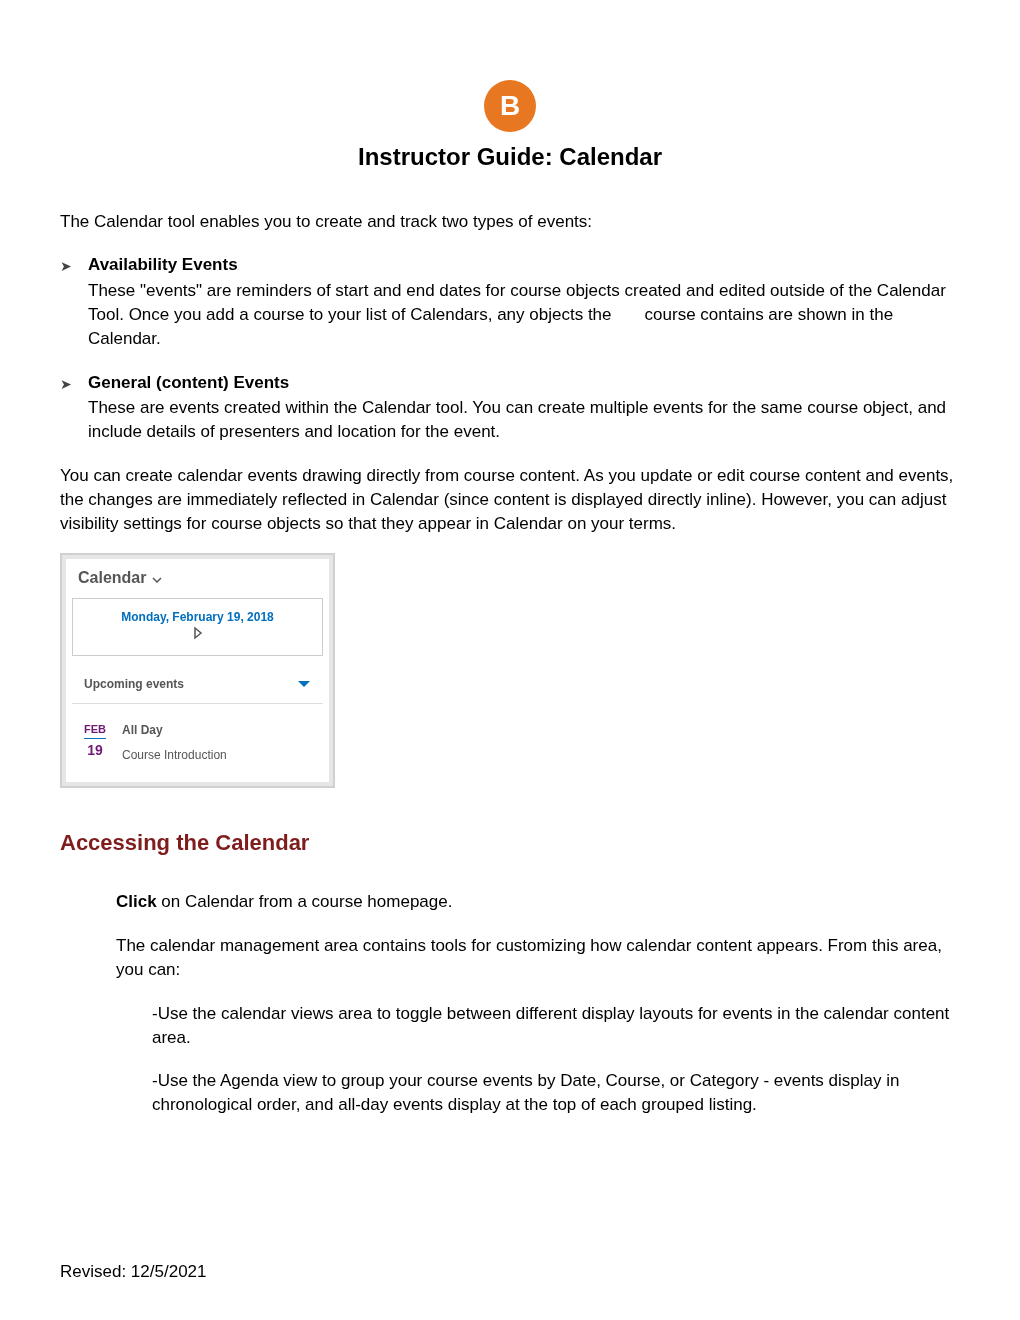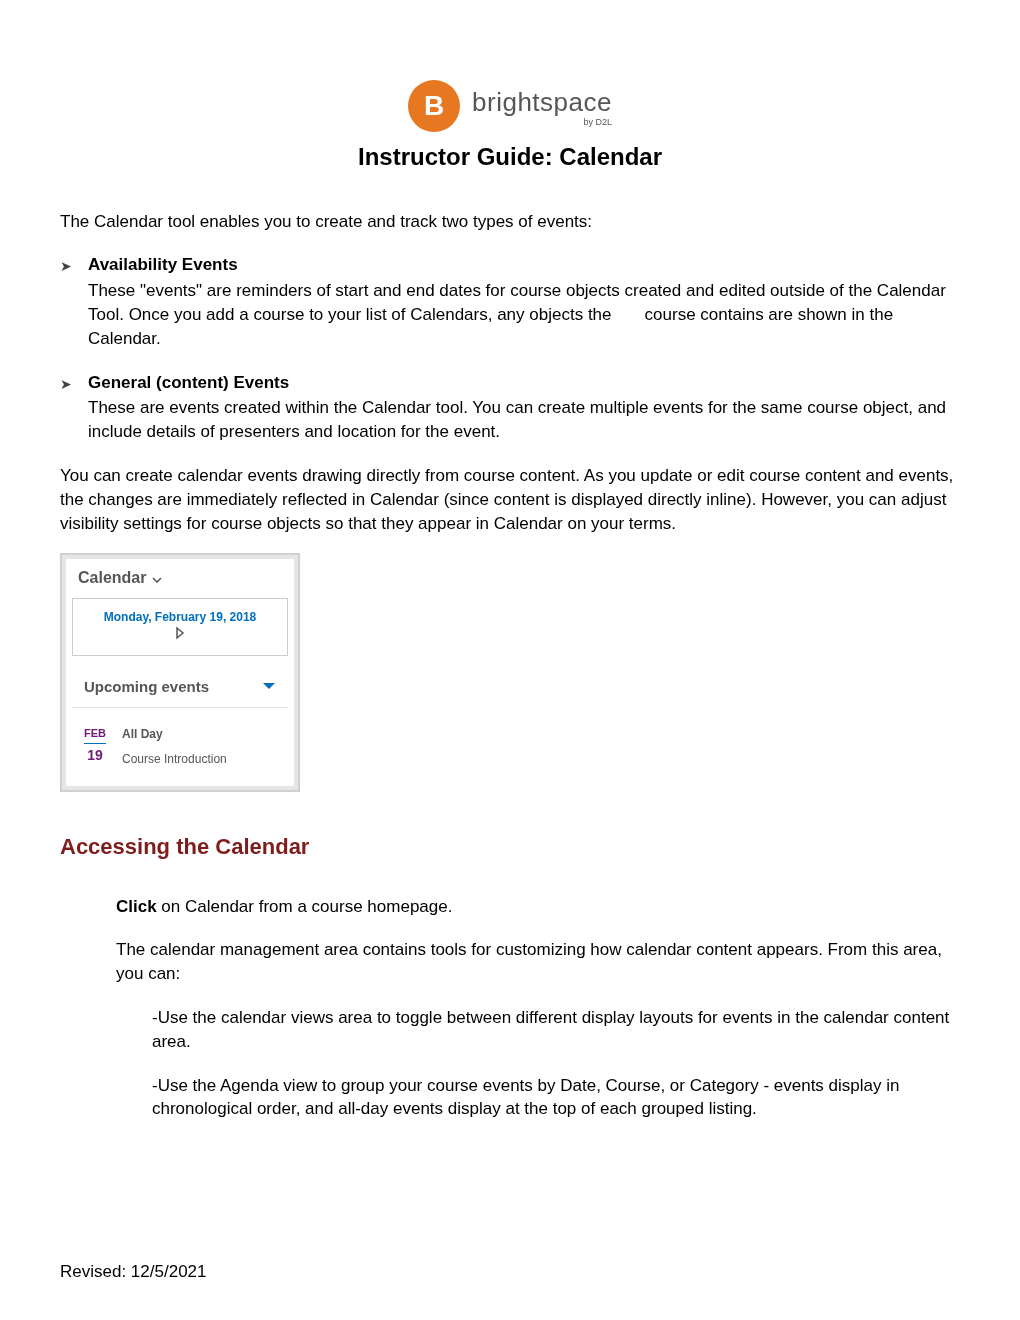--- a/index.html
+++ b/index.html
@@ -77,21 +77,21 @@
       flex: 1;
     }
     .bullet-title {
       font-weight: bold;
       margin-bottom: 2px;
     }
     .para {
       margin-bottom: 18px;
     }
     .calendar-widget {
-      width: 240px;
+      width: 275px;
       background: #e6e6e6;
       border: 2px solid #d0d0d0;
       padding: 4px;
       margin-bottom: 40px;
     }
     .cw-inner {
       background: white;
     }
     .cw-header {
       padding: 8px 12px;
@@ -123,21 +123,21 @@
     .cw-upcoming {
       margin: 0 6px;
       padding: 10px 12px 10px 12px;
       display: flex;
       justify-content: space-between;
       align-items: center;
       border-bottom: 1px solid #ddd;
     }
     .cw-upcoming-label {
       color: #565656;
-      font-size: 15px;
+      font-size: 12px;
       font-weight: 600;
       text-align: right;
     }
     .cw-down {
       color: #006fbf;
       font-size: 12px;
     }
     .cw-event {
       padding: 18px 12px 18px 18px;
       display: flex;
@@ -191,24 +191,20 @@
       left: 60px;
       font-size: 17px;
     }
   </style>
 </head>
 <body>
 
 <div class="logo-wrap">
   <div class="logo">
     <div class="logo-circle">B</div>
-    <div class="logo-text">
-      <span class="logo-brand">brightspace</span>
-      <span class="logo-by">by D2L</span>
-    </div>
   </div>
 </div>
 
 <div class="page-title">Instructor Guide: Calendar</div>
 
 <p class="intro">The Calendar tool enables you to create and track two types of events:</p>
 
 <div class="bullet-item">
   <div class="bullet-arrow">➤</div>
   <div class="bullet-content">

